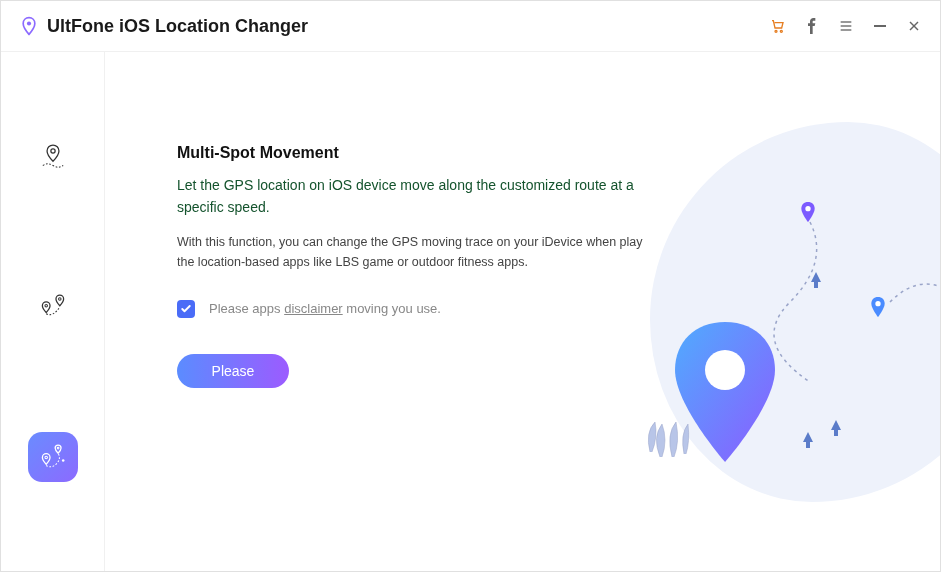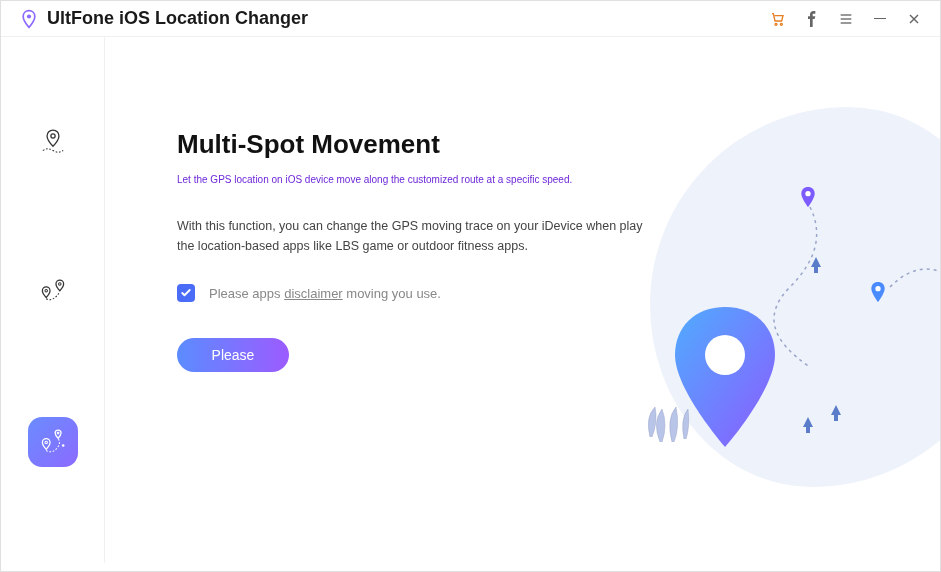--- a/index.html
+++ b/index.html
@@ -7,21 +7,21 @@
       font-family: -apple-system, BlinkMacSystemFont, "Segoe UI", Arial, sans-serif;
       width: 941px;
       height: 572px;
       background: #fff;
       border: 1px solid #e0e0e0;
       overflow: hidden;
       position: relative;
     }
     
     .titlebar {
-      height: 36px;
+      height: 51px;
       display: flex;
       align-items: center;
       padding: 16px 18px;
       border-bottom: 1px solid #f0f0f0;
     }
     .app-logo {
       width: 20px; height: 20px;
       margin-right: 8px;
       flex-shrink: 0;
     }
@@ -80,31 +80,31 @@
     }
 
     
     .main {
       flex: 1;
       position: relative;
       padding: 92px 40px 0 72px;
       overflow: hidden;
     }
     .heading {
-      font-size: 26px;
+      font-size: 16px;
       font-weight: 700;
       color: #111;
       margin-bottom: 12px;
     }
     .lead {
-      font-size: 10px;
-      color: #6d28d9;
+      font-size: 14px;
+      color: #14532d;
       line-height: 1.6;
       max-width: 460px;
-      margin-bottom: 28px;
+      margin-bottom: 13px;
     }
     .subtext {
       font-size: 12.5px;
       color: #444;
       line-height: 1.6;
       max-width: 480px;
       margin-bottom: 28px;
     }
     .disclaimer-row {
       display: flex;

